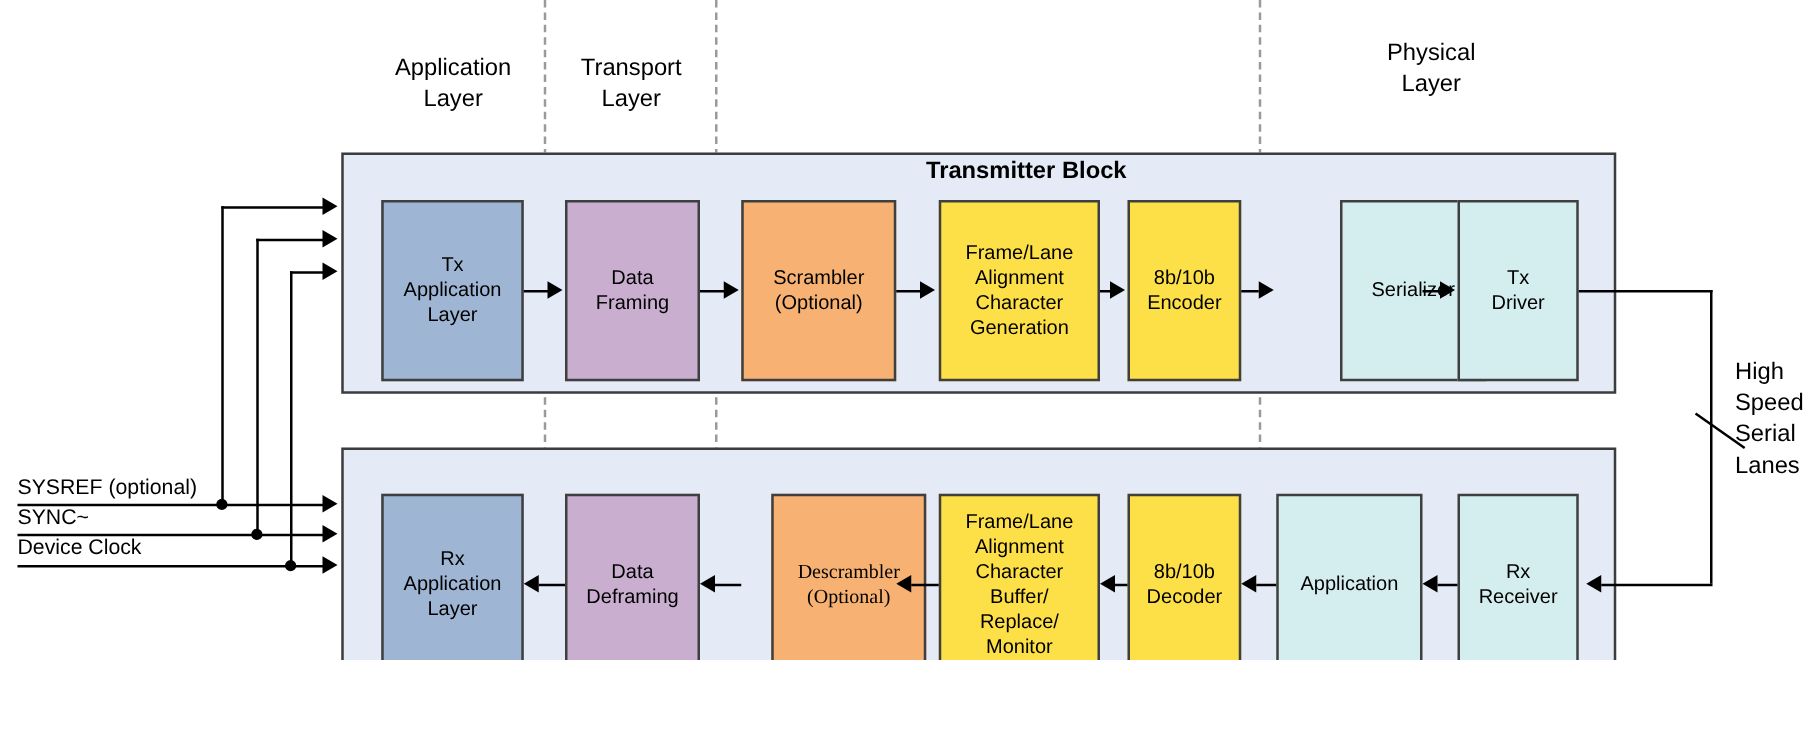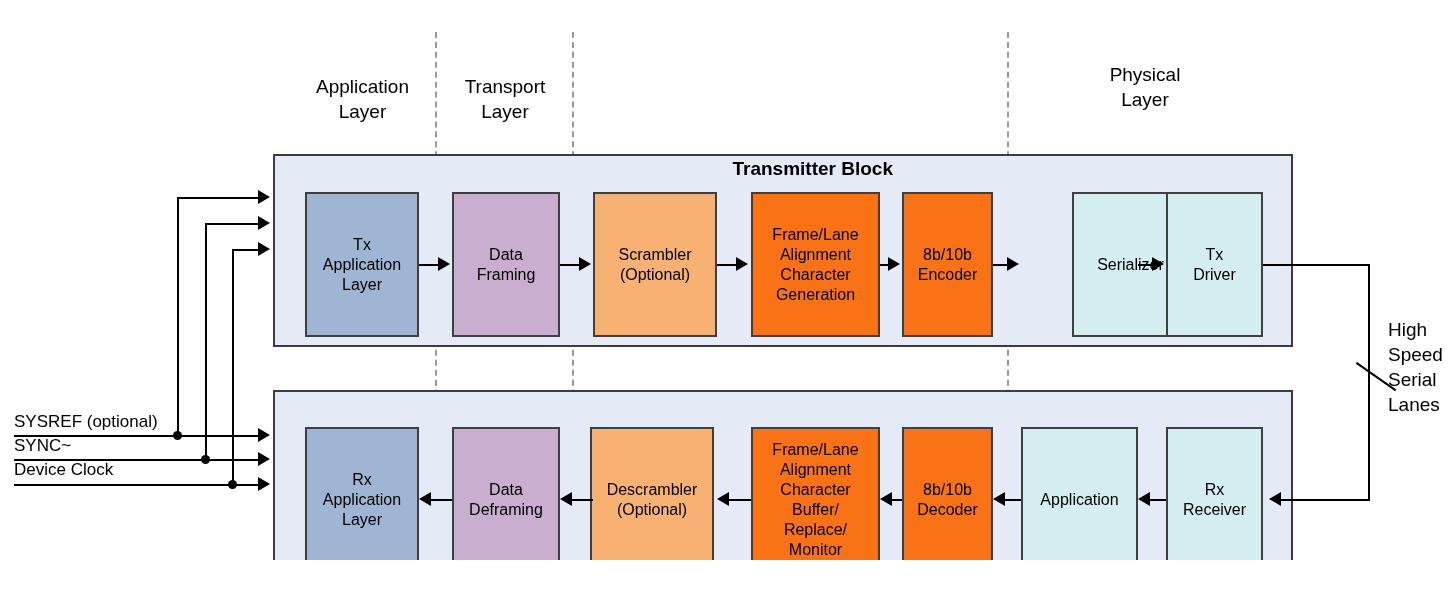--- a/index.html
+++ b/index.html
@@ -9,21 +9,20 @@
   }
   body {
     font-family: "Liberation Sans", sans-serif;
   }
   #stage {
     position: relative;
     width: 1455px;
     height: 528px;
     background: #ffffff;
     overflow: hidden;
-    margin-top: 32px;
   }
 
   
   .layer-divider {
     position: absolute;
     top: 0;
     width: 0;
     height: 602px;
     border-left: 2px dashed #9a9a9a;
   }
@@ -65,21 +64,21 @@
     text-align: center;
     font-size: 16px;
     line-height: 20px;
     color: #000000;
     white-space: pre-line;
     padding: 0 2px;
   }
   .c-blue   { background: #9eb6d4; }
   .c-purple { background: #c9aed0; }
   .c-orange { background: #f7b273; }
-  .c-green  { background: #f97316; }
+  .c-green  { background: #fde047; }
   .c-cyan   { background: #d4edef; }
 
   
   .hline {
     position: absolute;
     height: 0;
     border-top: 2px solid #000000;
   }
   .vline {
     position: absolute;
@@ -148,21 +147,21 @@
   <div class="layer-divider" style="left:1007px;"></div>
 
   <div class="layer-caption" style="left:290px;top:42px;width:145px;">Application
 Layer</div>
   <div class="layer-caption" style="left:440px;top:42px;width:130px;">Transport
 Layer</div>
   <div class="layer-caption" style="left:1060px;top:30px;width:170px;">Physical
 Layer</div>
 
   <div class="group-box" style="left:273px;top:122px;width:1020px;height:193px;"></div>
-  <div class="group-title" style="left:673px;top:126px;width:220px;text-align:right;">Transmitter Block</div>
+  <div class="group-title" style="left:711px;top:126px;width:220px;">Transmitter Block</div>
 
   <div class="blk c-blue" style="left:305px;top:160px;width:114px;height:145px;">Tx
 Application
 Layer</div>
   <div class="blk c-purple" style="left:452px;top:160px;width:108px;height:145px;">Data
 Framing</div>
   <div class="blk c-orange" style="left:593px;top:160px;width:124px;height:145px;">Scrambler
 (Optional)</div>
   <div class="blk c-green" style="left:751px;top:160px;width:129px;height:145px;">Frame/Lane
 Alignment
@@ -192,21 +191,21 @@
   <div class="hline" style="left:1138px;top:232px;width:14px;"></div>
   <div class="arrow-r" style="left:1152px;top:225px;"></div>
 
   <div class="group-box" style="left:273px;top:358px;width:1020px;height:190px;"></div>
 
   <div class="blk c-blue" style="left:305px;top:395px;width:114px;height:145px;">Rx
 Application
 Layer</div>
   <div class="blk c-purple" style="left:452px;top:395px;width:108px;height:145px;">Data
 Deframing</div>
-  <div class="blk c-orange" style="left:590px;top:395px;width:124px;height:145px;">Descrambler
+  <div class="blk c-orange" style="left:617px;top:395px;width:124px;height:145px;font-family:Liberation Serif, serif;">Descrambler
 (Optional)</div>
   <div class="blk c-green" style="left:751px;top:395px;width:129px;height:145px;">Frame/Lane
 Alignment
 Character
 Buffer/
 Replace/
 Monitor</div>
   <div class="blk c-green" style="left:902px;top:395px;width:91px;height:145px;">8b/10b
 Decoder</div>
   <div class="blk c-cyan" style="left:1021px;top:395px;width:117px;height:145px;">Application</div>

